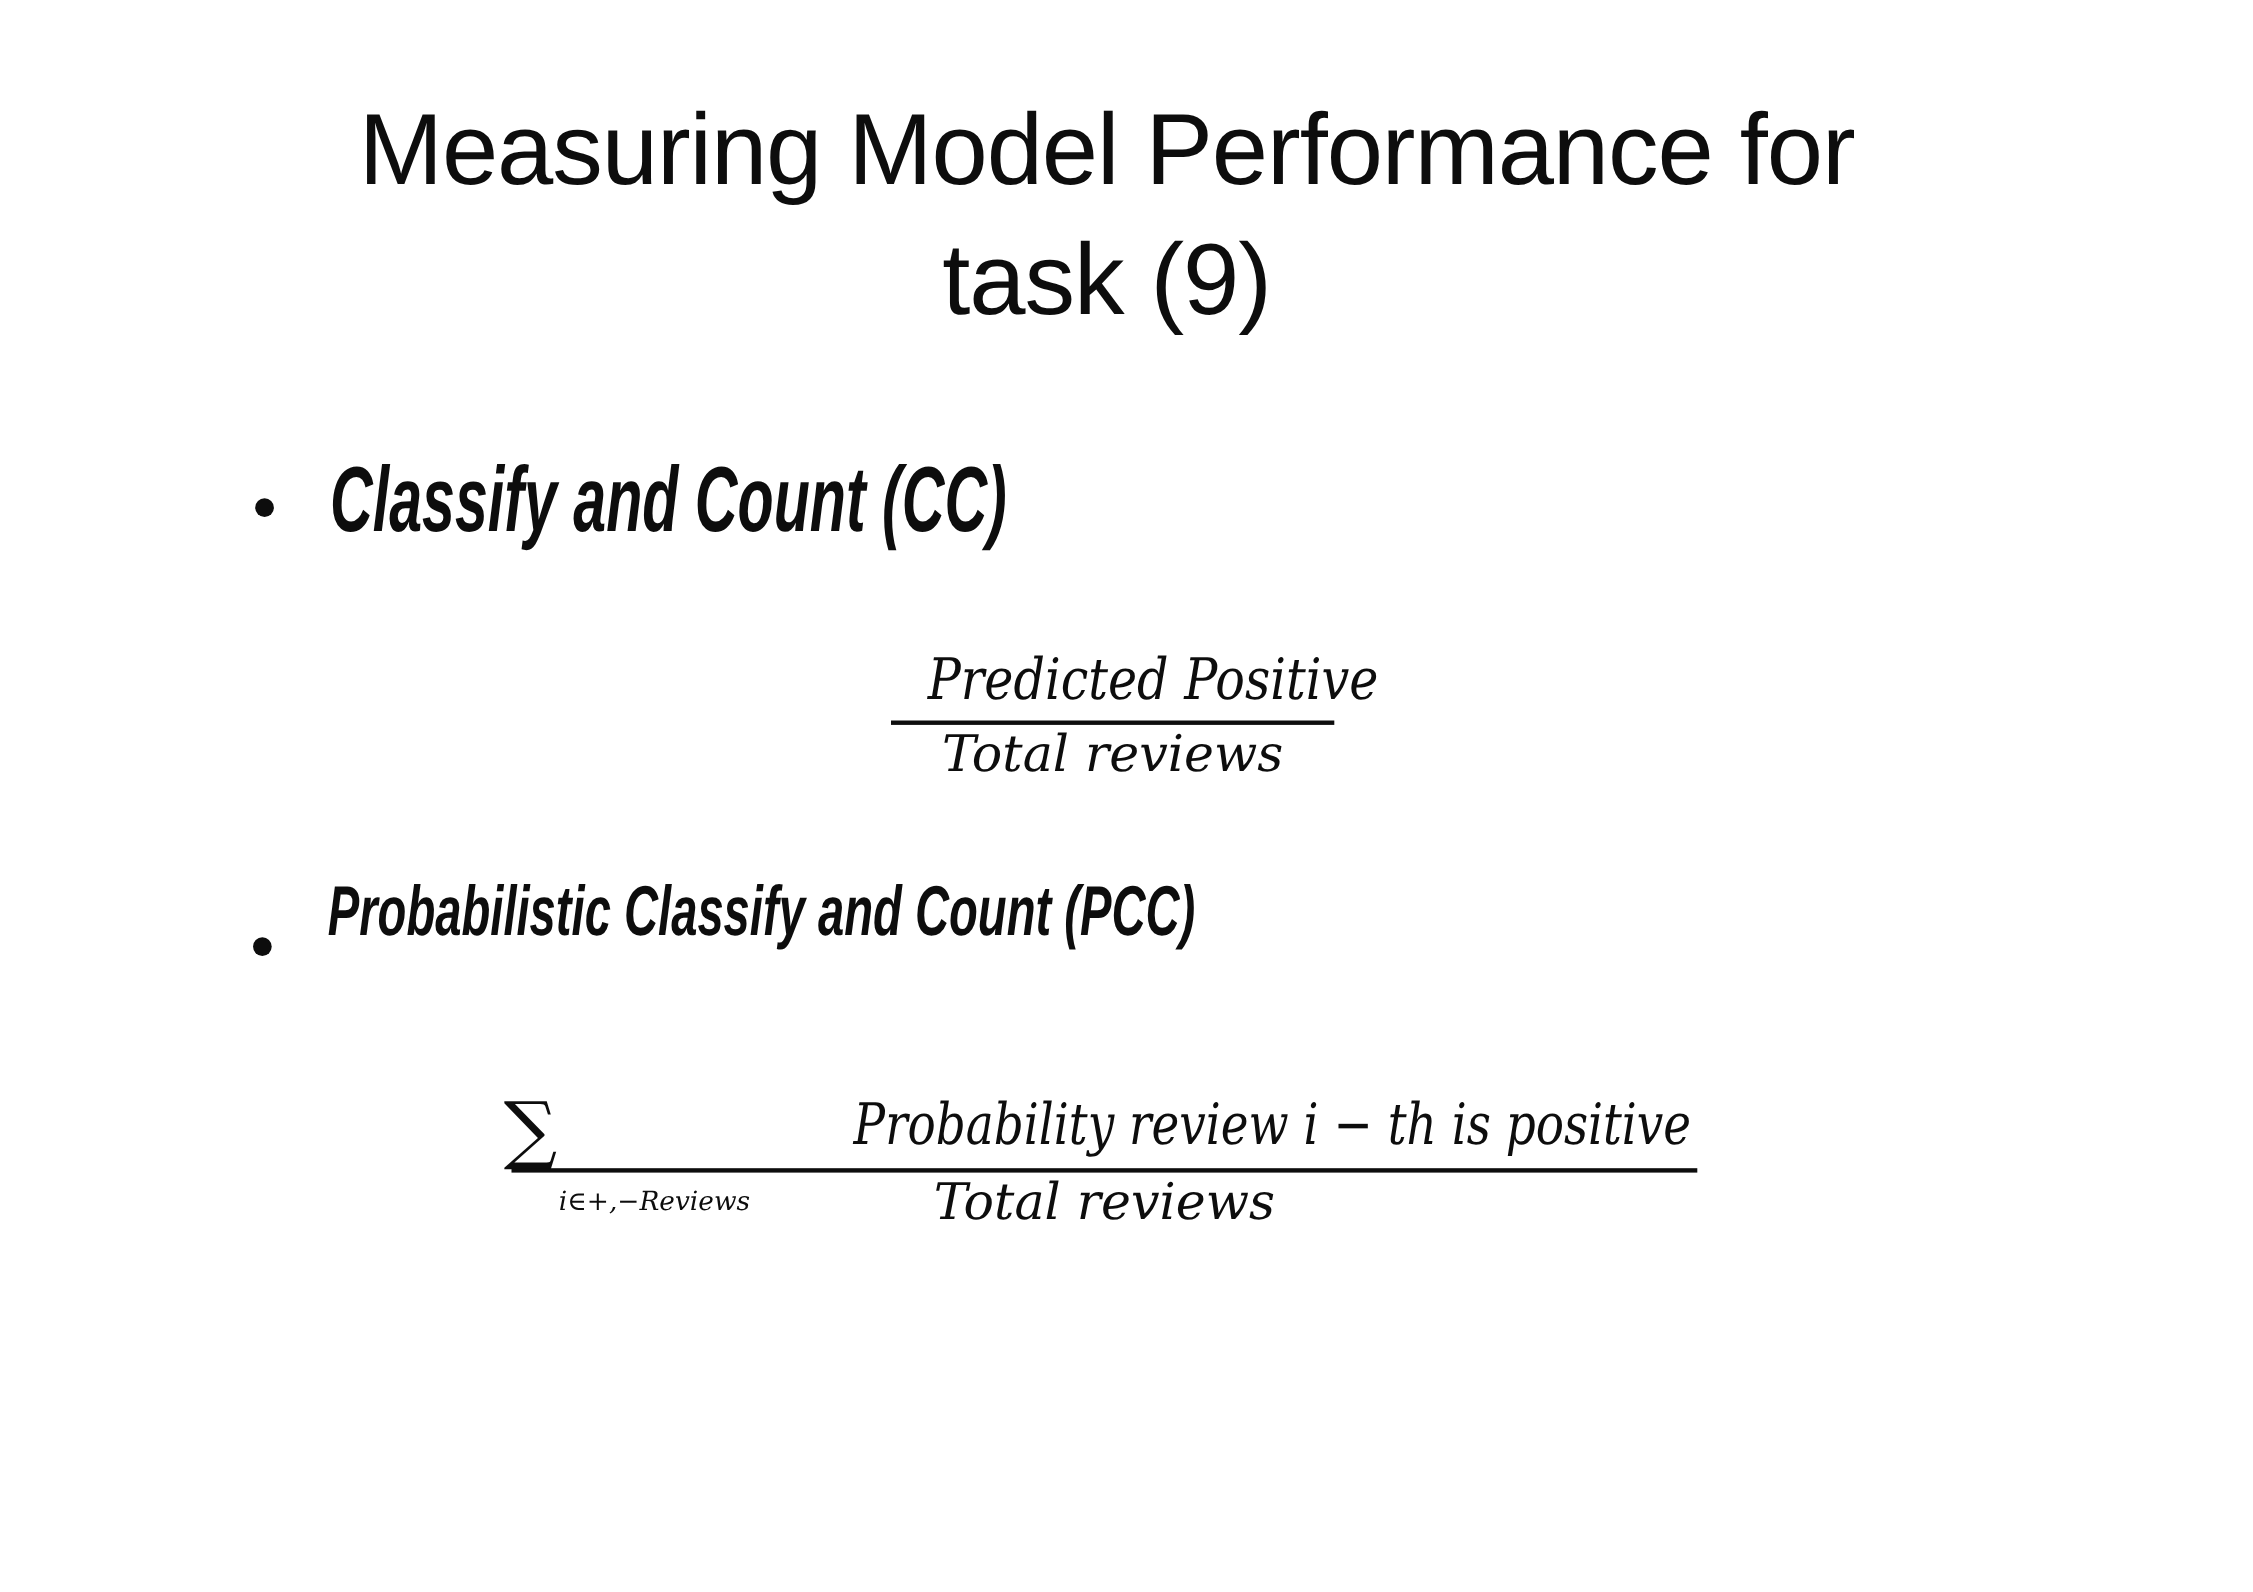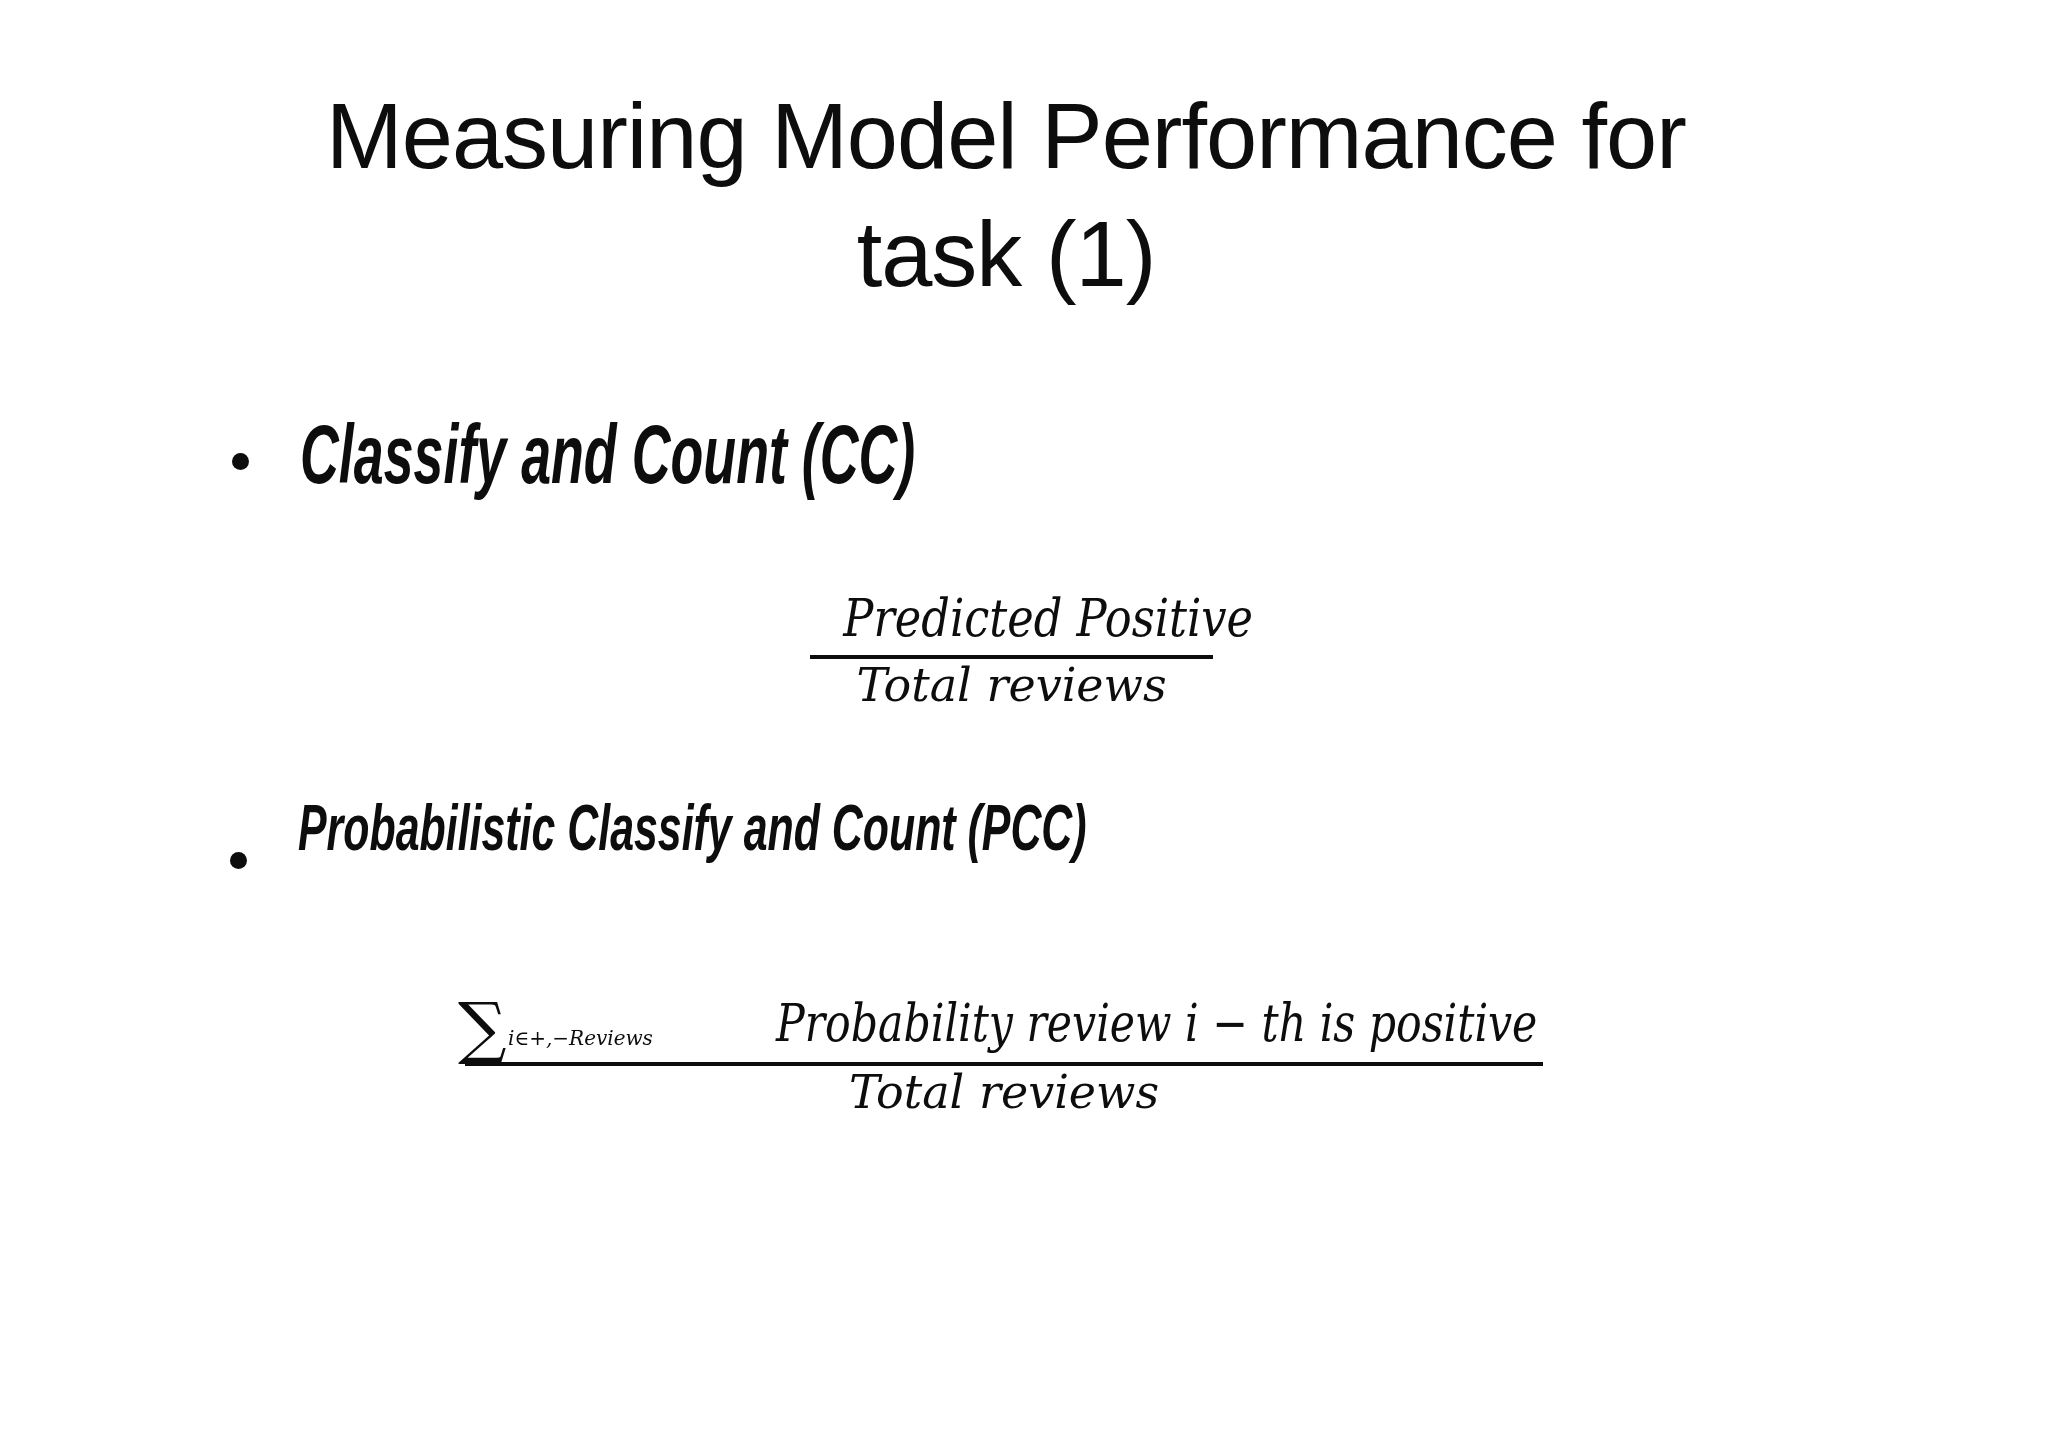--- a/index.html
+++ b/index.html
@@ -80,22 +80,22 @@
     left: 810px; top: 662px; width: 403px;
     text-align: center; font-size: 46px; line-height: 1; white-space: nowrap;
   }
 
   
   #f2-sum {
     left: 458px; top: 994px;
     font-size: 68px; line-height: 1; font-style: normal; white-space: nowrap;
   }
   #f2-sub {
-    left: 508px; top: 1028px;
-    font-size: 20px; line-height: 1; white-space: nowrap;
+    left: 508px; top: 1080px;
+    font-size: 24px; line-height: 1; white-space: nowrap;
   }
   #f2-num {
     left: 760px; top: 997px;
     font-size: 52px; line-height: 1; white-space: nowrap; margin-left: 16px;
   }
   #f2-num > span { display: inline-block; transform-origin: left center; transform: scaleX(0.82); }
   #f2-bar {
     left: 465px; top: 1062px; width: 1078px; height: 4px;
     background: #0d0d0d;
   }
@@ -104,21 +104,21 @@
     text-align: center; font-size: 46px; line-height: 1; white-space: nowrap;
   }
 </style>
 </head>
 <body>
 
 <div id="slide">
 
   <div class="title">
     <div>Measuring Model Performance for</div>
-    <div>task (1)</div>
+    <div>task (9)</div>
   </div>
 
   <div id="bullet1-dot" class="bullet-dot"></div>
   <div id="bullet1-text" class="bullet-text">
     <span>Classify and Count (CC)</span>
   </div>
 
   <div id="f1-num" class="abs math">
     <span>Predicted Positive</span>
   </div>

